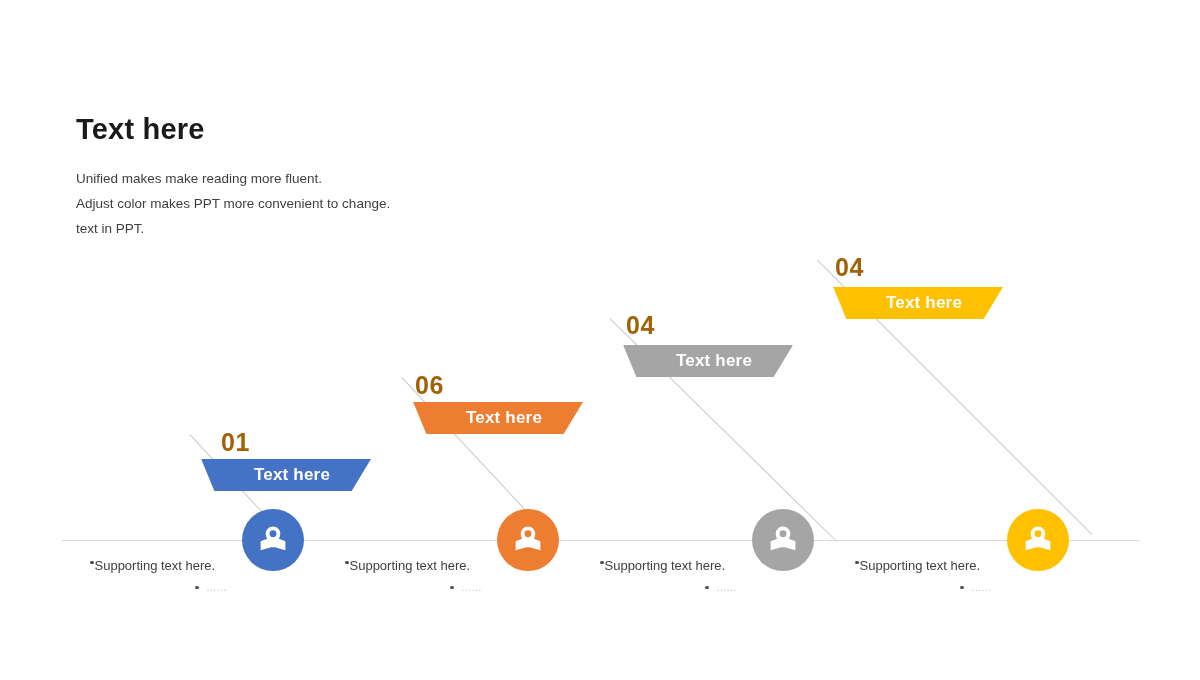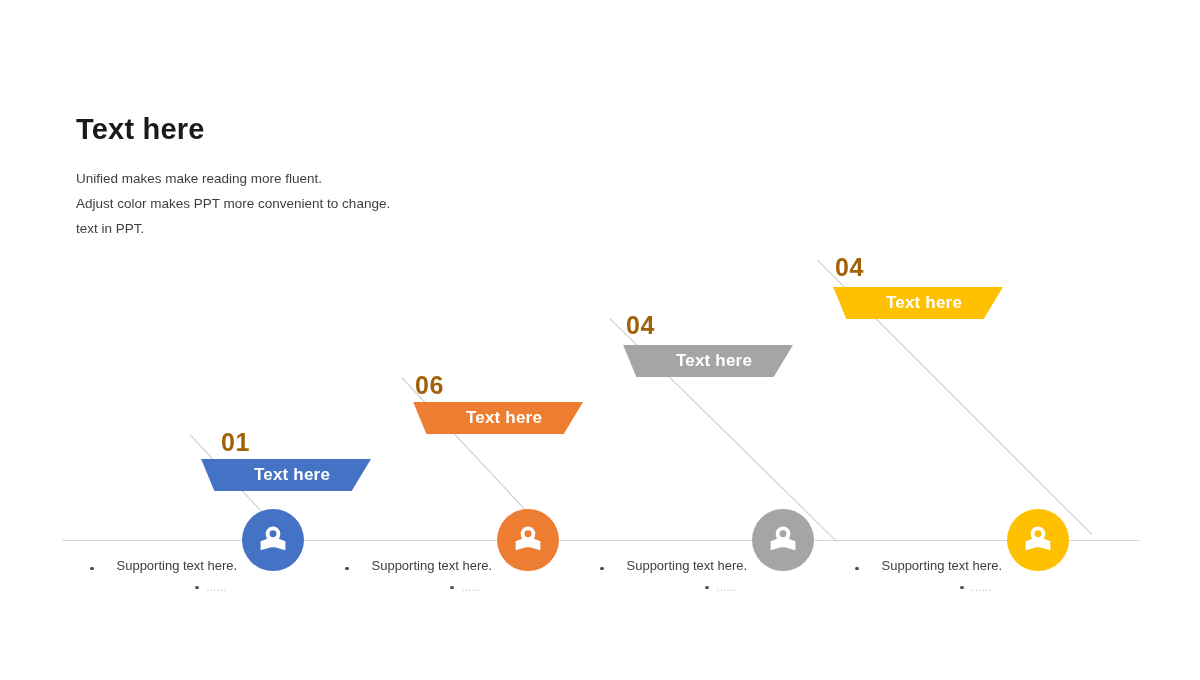--- a/index.html
+++ b/index.html
@@ -85,22 +85,22 @@
     border-radius:50%;
     display:flex;
     align-items:center;
     justify-content:center;
   }
   .marker svg { width:36px; height:36px; display:block; }
 
   .support {
     position:absolute;
     display:flex;
-    align-items:flex-end;
-    gap:23px;
+    align-items:center;
+    gap:1px;
     white-space:nowrap;
   }
   .bullet {
     display:inline-block;
     width:3.5px; height:3.5px;
     border-radius:50%;
     background:#4a4a4a;
     position:relative;
     top:-3px;
     flex:0 0 auto;

